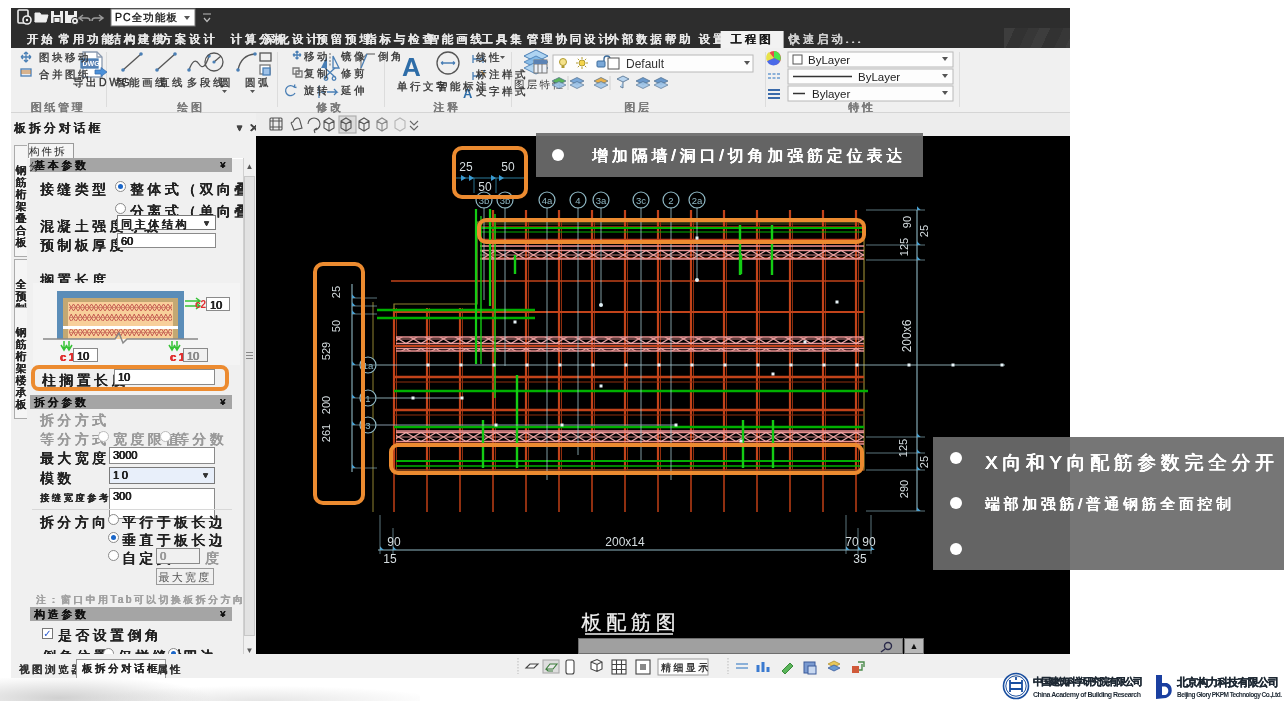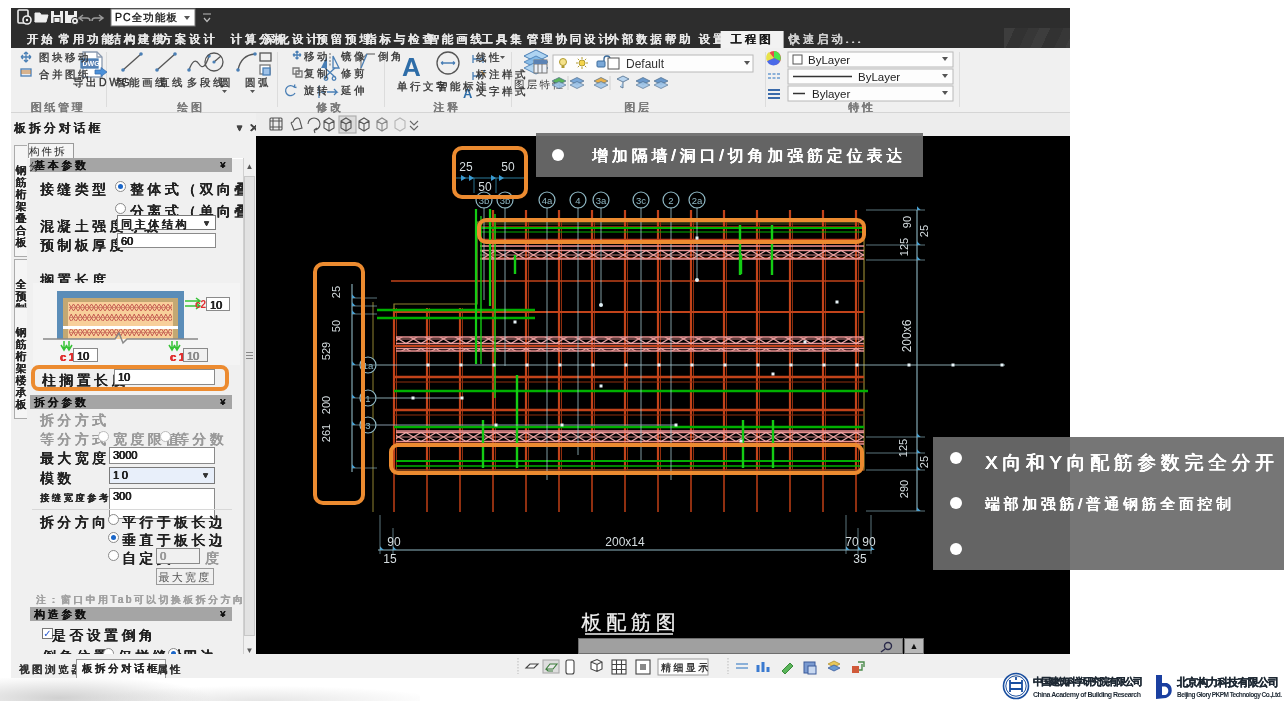--- a/index.html
+++ b/index.html
@@ -335,21 +335,21 @@
   <div class="radio sel" style="left:108px;top:532px"></div>
   <div class="plabel" style="left:122px;top:532px">垂直于板长边</div>
   <div class="radio" style="left:108px;top:550px"></div>
   <div class="plabel" style="left:122px;top:550px">自定义</div>
   <div class="pfield" style="left:156px;top:548px;width:44px;height:16px;background:#f0f0f0;color:#999">0</div>
   <div class="plabel" style="left:205px;top:550px;color:#999">度</div>
   <div class="abs" style="left:156px;top:568px;width:58px;height:17px;background:#f0f0f0;border:1px solid #9a9a9a;font-size:11px;color:#555;text-align:center;line-height:16px;letter-spacing:.2em">最大宽度</div>
   <div class="plabel" style="left:36px;top:593px;color:#a0a0a0;font-size:10px">注：窗口中用Tab可以切换板拆分方向</div>
   <div class="ghead" style="top:607px">构造参数<span style="float:right;margin-right:4px;font-size:9px">¥</span></div>
   <div class="abs" style="left:42px;top:628px;width:11px;height:11px;background:#fff;border:1px solid #777;font-size:10px;line-height:10px;color:#2a5ad0;text-align:center">✓</div>
-  <div class="plabel" style="left:52px;top:627px">是否设置倒角</div>
+  <div class="plabel" style="left:58px;top:627px">是否设置倒角</div>
   <div class="plabel" style="left:42px;top:648px">倒角位置</div>
   <div class="radio" style="left:103px;top:648px"></div>
   <div class="plabel" style="left:118px;top:648px">仅拼缝处</div>
   <div class="radio sel" style="left:168px;top:648px"></div>
   <div class="plabel" style="left:183px;top:648px">四边</div>
 
   <div class="abs" id="scroll"></div>
   <div class="abs" style="left:243px;top:160px;width:13px;height:13px;font-size:8px;color:#555;text-align:center;line-height:13px">▲</div>
   <div class="abs" style="left:243px;top:644px;width:13px;height:13px;font-size:8px;color:#555;text-align:center;line-height:13px">▼</div>
   <div class="abs" style="left:244px;top:176px;width:11px;height:460px;background:#e2e2e2;border:1px solid #c8c8c8"></div>

